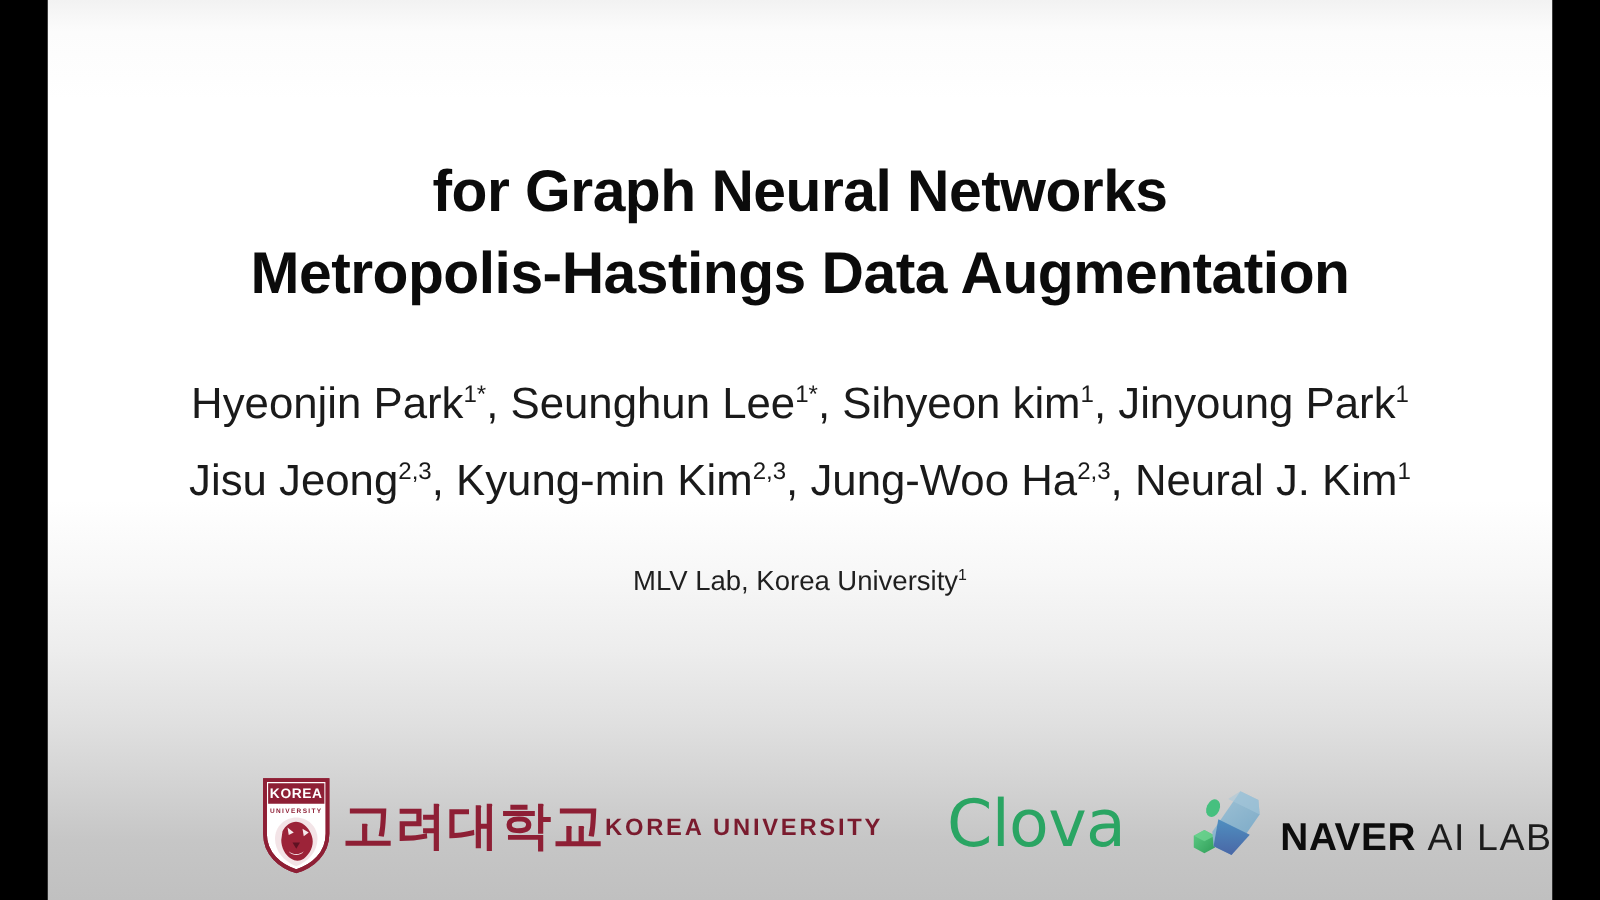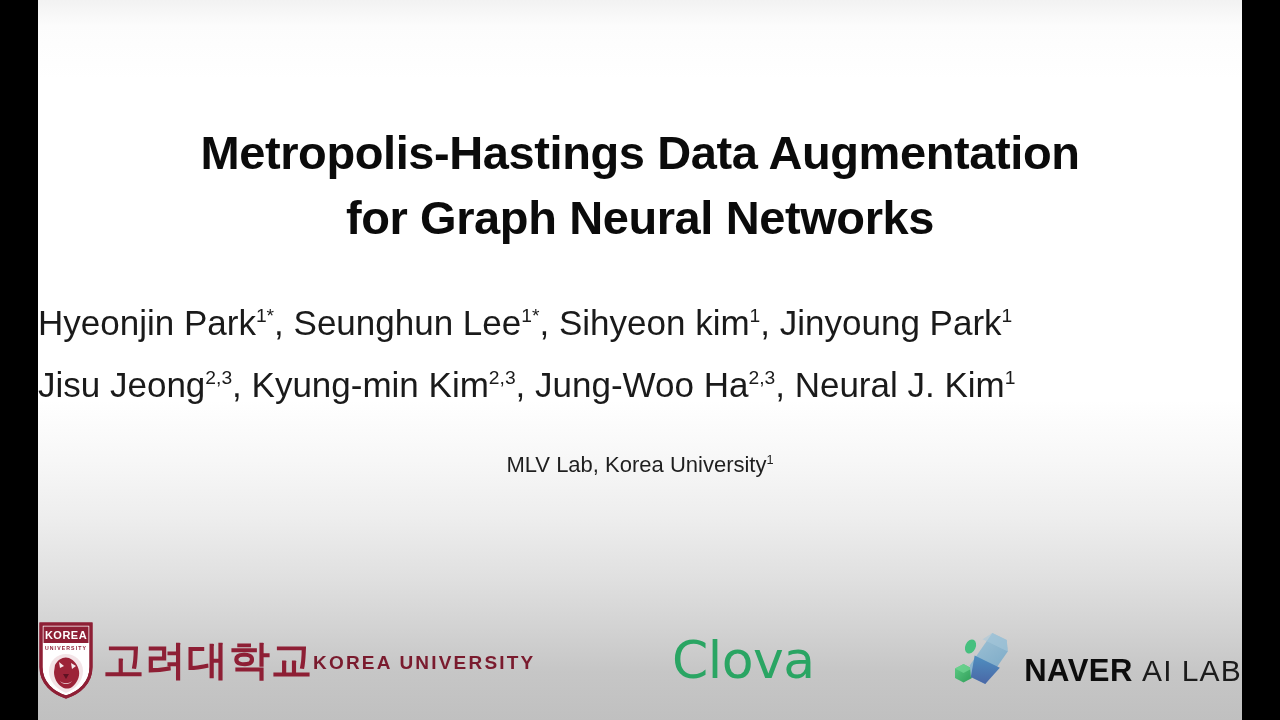--- a/index.html
+++ b/index.html
@@ -59,21 +59,21 @@
     letter-spacing:-0.4px;
     font-family:"Liberation Sans", sans-serif;
   }
   .title-line { display:block; white-space:nowrap; }
 
   
   #authors-block {
     position:absolute;
     left:0; right:0;
     top:292px;
-    text-align:left;
+    text-align:center;
     color:#1a1a1a;
     font-size:35px;
     line-height:62px;
     font-weight:400;
     font-family:"Liberation Sans", sans-serif;
   }
   .author-line { display:block; white-space:nowrap; }
   .author-line sup {
     font-size:0.55em;
     vertical-align:super;
@@ -99,21 +99,21 @@
   }
 
   
   #logo-row {
     position:absolute;
     left:0; right:0;
     top:612px;
     height:96px;
     display:flex;
     align-items:center;
-    justify-content:space-between;
+    justify-content:flex-end;
     gap:45px;
   }
 
   
   #logo-ku {
     display:flex;
     align-items:center;
     gap:9px;
     height:86px;
   }
@@ -190,22 +190,22 @@
 <body>
 
 <div id="stage">
 
   <div class="pillar pillar-left"></div>
   <div class="pillar pillar-right"></div>
 
   <div id="slide">
 
     <div id="title-block">
+      <span class="title-line">for Graph Neural Networks</span>
       <span class="title-line">Metropolis-Hastings Data Augmentation</span>
-      <span class="title-line">for Graph Neural Networks</span>
     </div>
 
     <div id="authors-block">
         <span class="author-line"><span>Hyeonjin Park</span><sup>1*</sup>, <span>Seunghun Lee</span><sup>1*</sup>, <span>Sihyeon kim</span><sup>1</sup>, <span>Jinyoung Park</span><sup>1</sup></span>
         <span class="author-line"><span>Jisu Jeong</span><sup>2,3</sup>, <span>Kyung-min Kim</span><sup>2,3</sup>, <span>Jung-Woo Ha</span><sup>2,3</sup>, <span>Neural J. Kim</span><sup>1</sup></span>
       </div>
 
     <div id="affil-block">
         <span class="affil-line"><span>MLV Lab, Korea University</span><sup>1</sup></span>
       </div>

